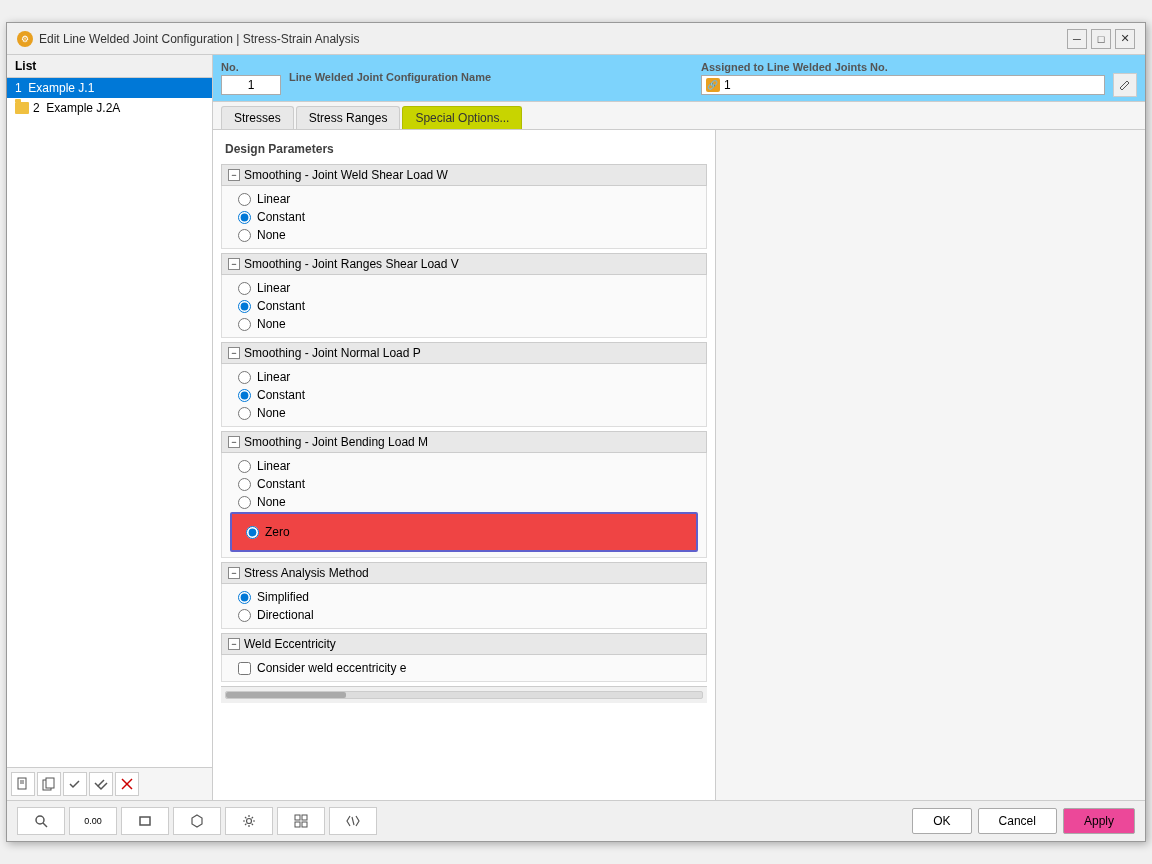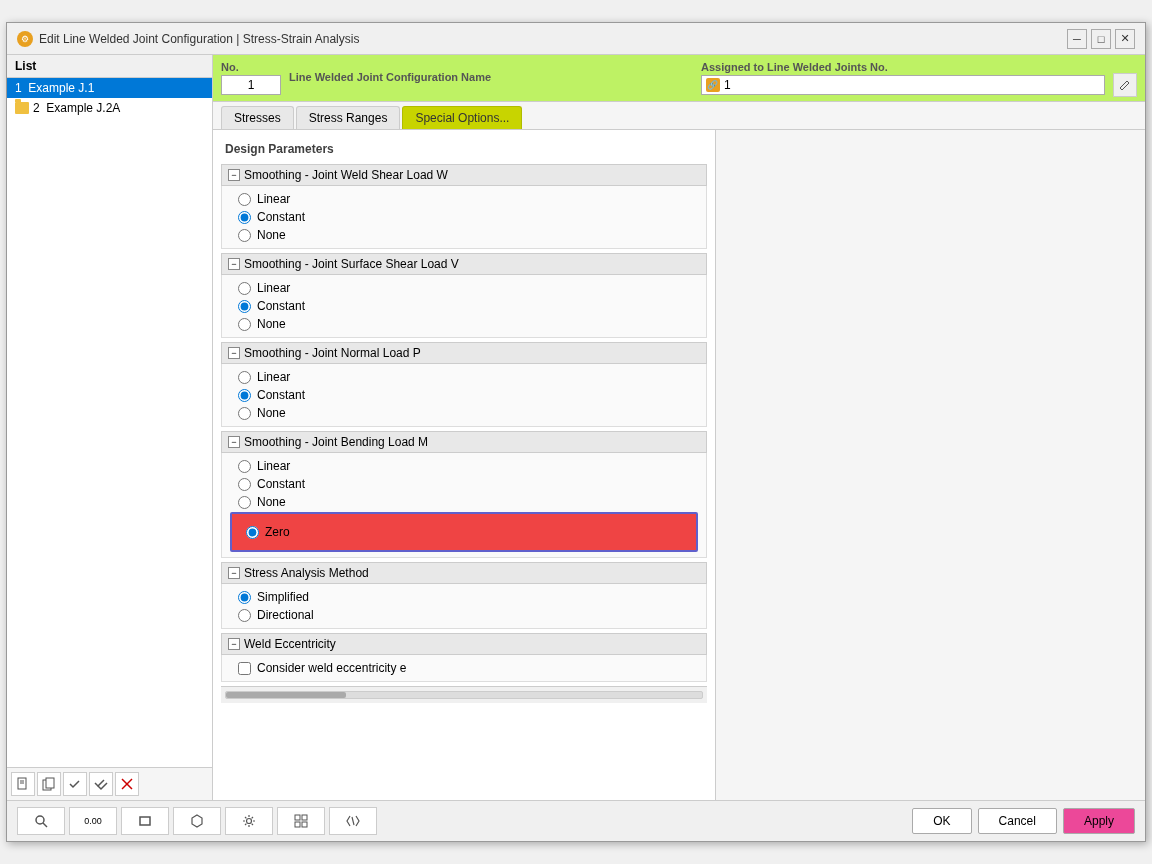--- a/index.html
+++ b/index.html
@@ -149,21 +149,21 @@
       flex: 1;
       display: flex;
       flex-direction: column;
       overflow: hidden;
     }
 
     
     .info-bar {
       display: flex;
       border-bottom: 1px solid #ccc;
-      background: #bef264;
+      background: #7dd3fc;
       padding: 4px 8px;
       gap: 8px;
       align-items: center;
     }
     .info-section {
       display: flex;
       flex-direction: column;
     }
     .info-label {
       font-size: 11px;
@@ -521,21 +521,21 @@
               <div class="radio-option">
                 <input type="radio" name="smoothing-weld-shear" id="sw-none" style="">
                 <label for="sw-none">None</label>
               </div>
             </div>
           </div>
 
           <div class="param-section">
             <div class="param-section-header">
               <div class="collapse-icon">−</div>
-              <span>Smoothing - Joint Surface Shear Load V</span>
+              <span>Smoothing - Joint Ranges Shear Load V</span>
             </div>
             <div class="param-options">
               <div class="radio-option">
                 <input type="radio" name="smoothing-surface-shear" id="sv-linear" style="">
                 <label for="sv-linear">Linear</label>
               </div>
               <div class="radio-option">
                 <input type="radio" name="smoothing-surface-shear" id="sv-constant" checked="" style="">
                 <label for="sv-constant">Constant</label>
               </div>

